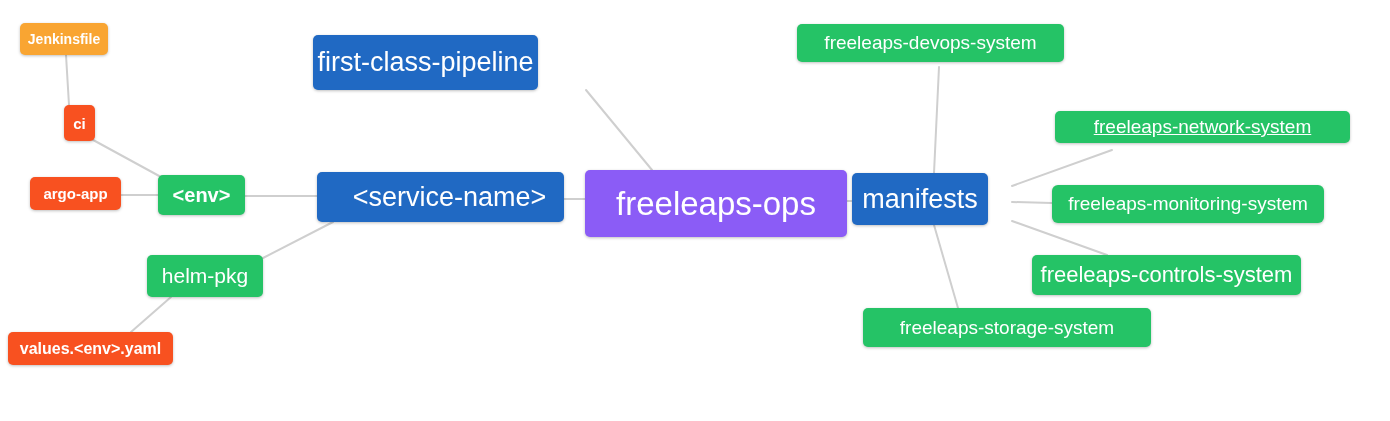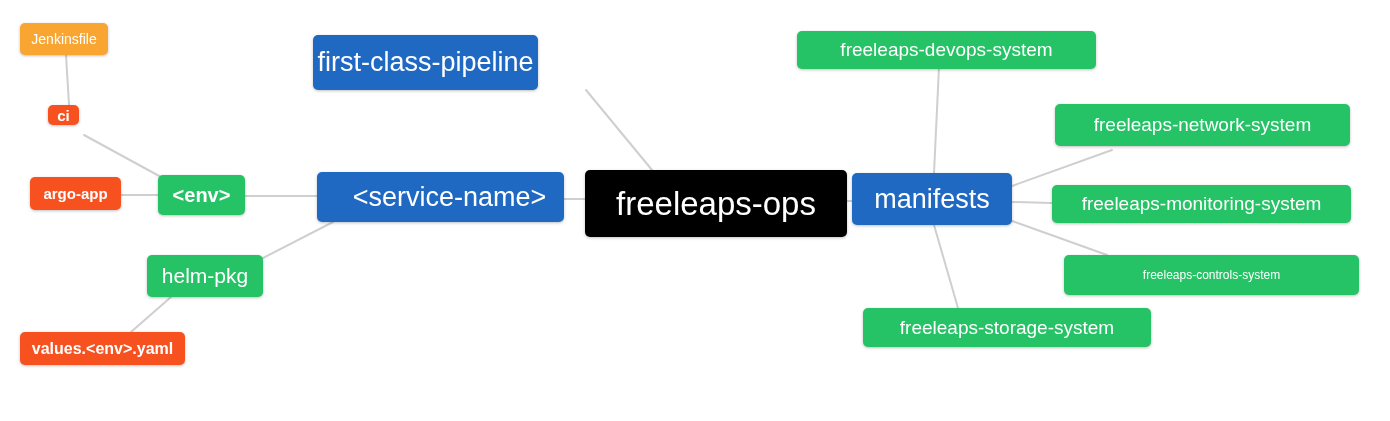--- a/index.html
+++ b/index.html
@@ -37,36 +37,36 @@
     box-sizing: border-box;
     box-shadow: 0 1px 3px rgba(0,0,0,0.25);
     white-space: nowrap;
     cursor: pointer;
     user-select: none;
   }
   .c-orange { background: #F9A532; }
   .c-red    { background: #F85120; }
   .c-green  { background: #25C366; }
   .c-blue   { background: #2069C3; }
-  .c-dark   { background: #000000; }
+  .c-dark   { background: #8b5cf6; }
 
-  #n-jenkinsfile { left: 20px;   top: 23px;  width: 88px;  height: 32px; font-size: 14px; font-weight: 400; }
-  #n-ci          { left: 48px;   top: 105px; width: 31px;  height: 20px; font-size: 15px; font-weight: 700; }
+  #n-jenkinsfile { left: 20px;   top: 23px;  width: 88px;  height: 32px; font-size: 14px; font-weight: 700; }
+  #n-ci          { left: 64px;   top: 105px; width: 31px;  height: 36px; font-size: 15px; font-weight: 700; }
   #n-argo-app    { left: 30px;   top: 177px; width: 91px;  height: 33px; font-size: 15px; font-weight: 700; }
   #n-env         { left: 158px;  top: 175px; width: 87px;  height: 40px; font-size: 20px; font-weight: 700; }
   #n-helm-pkg    { left: 147px;  top: 255px; width: 116px; height: 42px; font-size: 21px; font-weight: 400; }
-  #n-values      { left: 8px;    top: 332px; width: 165px; height: 33px; font-size: 16px; font-weight: 700; margin-left: 12px; }
+  #n-values      { left: 8px;    top: 332px; width: 165px; height: 33px; font-size: 16px; font-weight: 700; }
   #n-fcp         { left: 313px;  top: 35px;  width: 225px; height: 55px; font-size: 27px; }
   #n-service     { left: 317px;  top: 172px; width: 247px; height: 50px; font-size: 27px; padding-left: 18px; }
   #n-ops         { left: 585px;  top: 170px; width: 262px; height: 67px; font-size: 33px; }
-  #n-manifests   { left: 852px;  top: 173px; width: 160px; height: 52px; font-size: 27px; }
-  #n-devops      { left: 797px;  top: 31px;  width: 299px; height: 38px; font-size: 19px; }
-  #n-network     { left: 1055px; top: 104px; width: 295px; height: 42px; font-size: 19px; }
-  #n-monitoring  { left: 1052px; top: 185px; width: 299px; height: 38px; font-size: 19px; }
-  #n-controls    { left: 1064px; top: 255px; width: 295px; height: 40px; font-size: 12px; }
+  #n-manifests   { left: 852px;  top: 173px; width: 136px; height: 52px; font-size: 27px; }
+  #n-devops      { left: 797px;  top: 24px;  width: 267px; height: 38px; font-size: 19px; }
+  #n-network     { left: 1055px; top: 111px; width: 295px; height: 32px; font-size: 19px; text-decoration: underline; }
+  #n-monitoring  { left: 1052px; top: 185px; width: 272px; height: 38px; font-size: 19px; border-radius: 6px; }
+  #n-controls    { left: 1032px; top: 255px; width: 269px; height: 40px; font-size: 22px; }
   #n-storage     { left: 815px;  top: 308px; width: 288px; height: 39px; font-size: 19px; margin-left: 48px; }
 </style>
 </head>
 <body>
 
 <div id="canvas">
 
   <svg id="edges" viewBox="0 0 1390 421" xmlns="http://www.w3.org/2000/svg">
     <line x1="66" y1="55" x2="69" y2="105"></line>
     <line x1="84" y1="135" x2="161" y2="177"></line>

